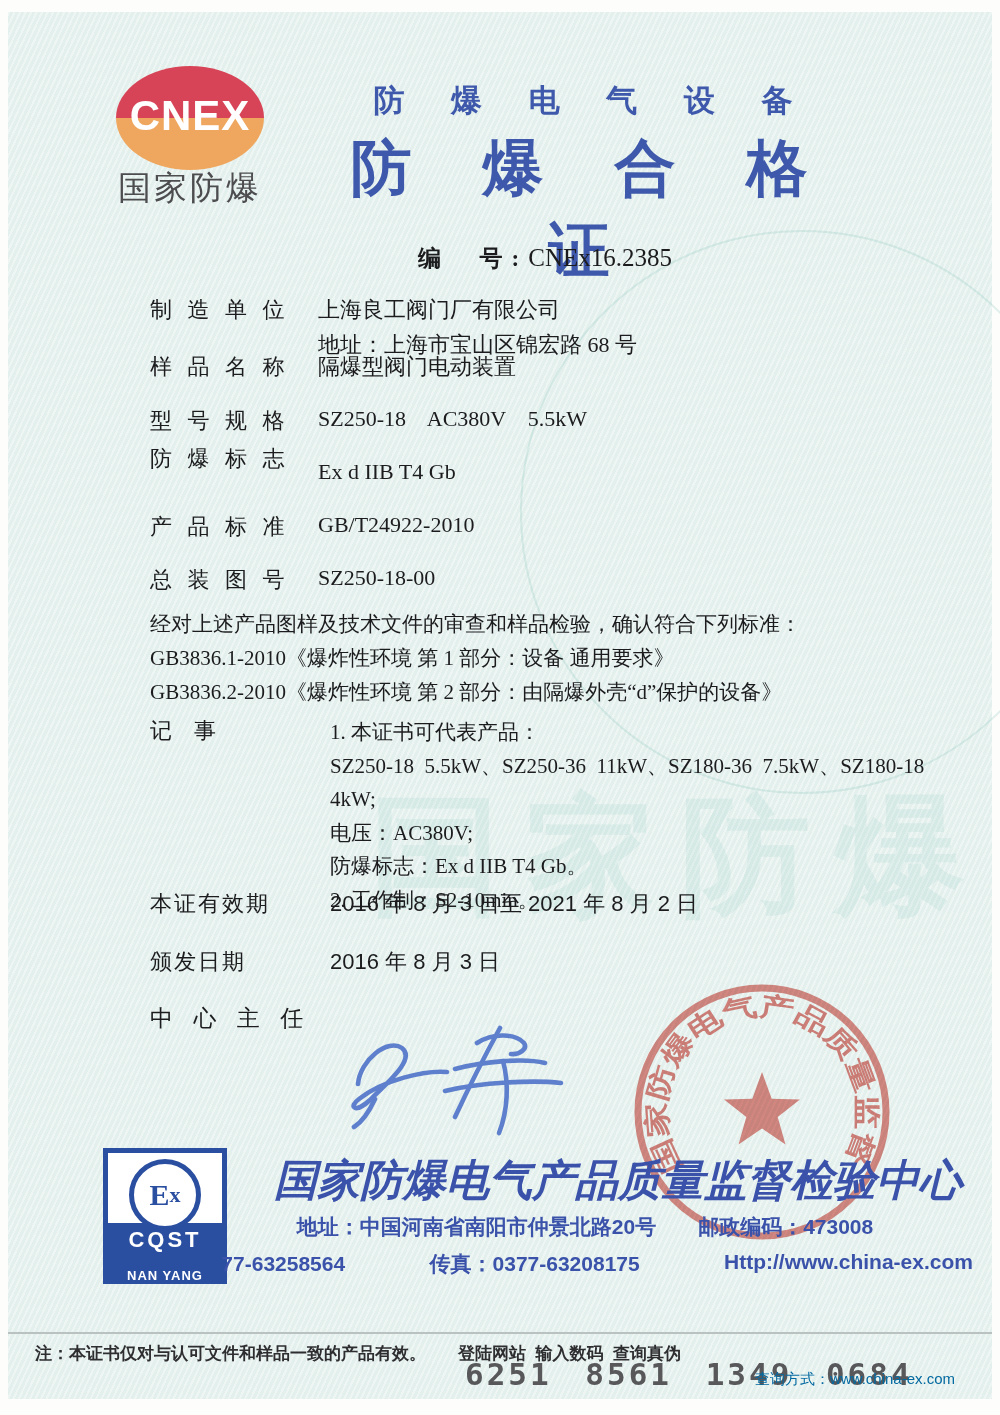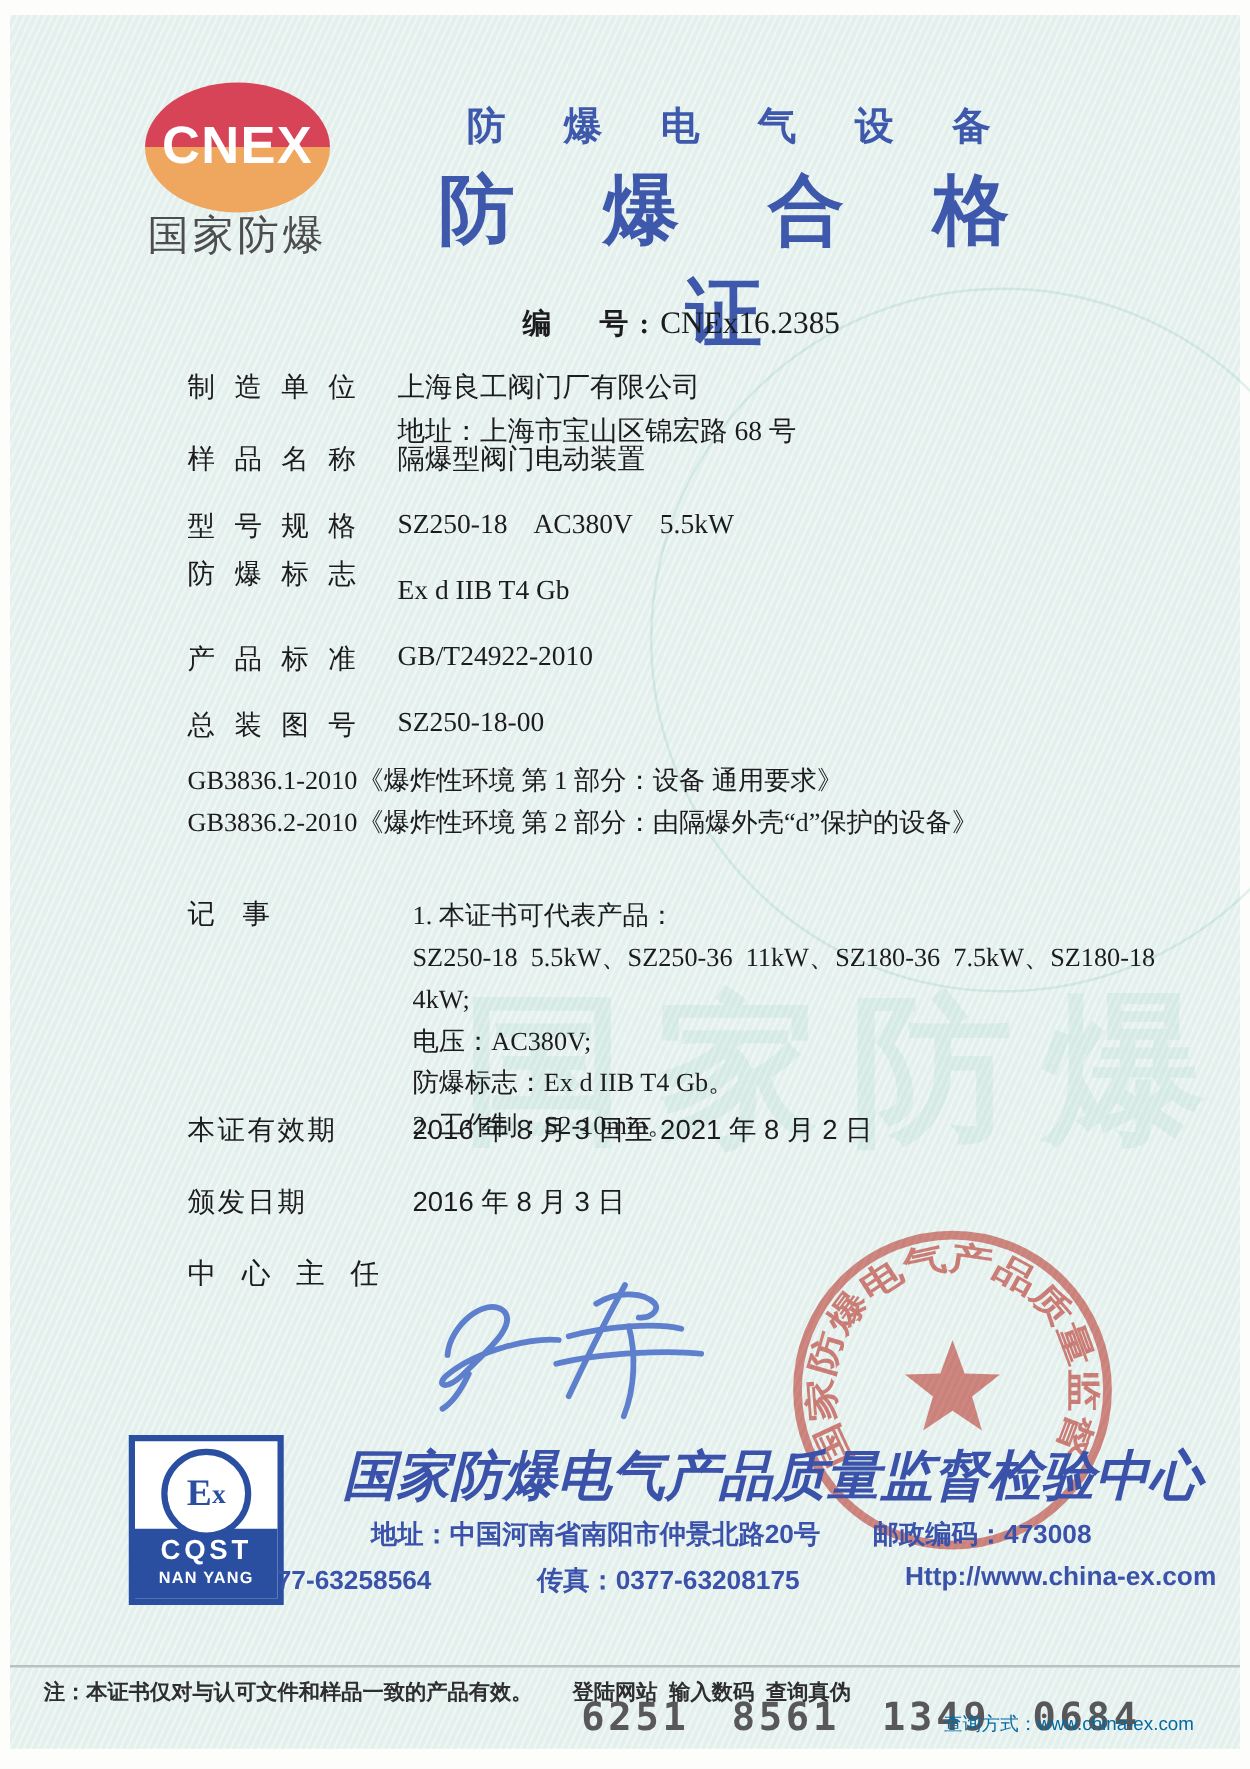--- a/index.html
+++ b/index.html
@@ -58,21 +58,21 @@
   
   .exlogo{left:103px;top:1148px;width:124px;height:136px;border:5px solid #2b4fa0;background:#fff;box-sizing:border-box;}
   .exlogo .circle{position:absolute;left:50%;top:6px;transform:translateX(-50%);width:62px;height:62px;
     border:5px solid #2b4fa0;border-radius:50%;background:#fff;z-index:2;
     display:flex;align-items:center;justify-content:center;}
   .exlogo .circle .big{font-size:30px;font-weight:bold;color:#2b4fa0;font-family:"Liberation Serif",serif;}
   .exlogo .circle .small{font-size:22px;font-weight:bold;color:#2b4fa0;font-family:"Liberation Serif",serif;}
   .exlogo .band{position:absolute;left:0;right:0;bottom:0;height:56px;background:#2b4fa0;color:#fff;
     text-align:center;font-family:"Liberation Sans",sans-serif;z-index:1;}
   .exlogo .band .cqst{font-size:22px;font-weight:bold;letter-spacing:3px;margin-top:4px;}
-  .exlogo .band .city{font-size:13px;font-weight:bold;letter-spacing:1px;margin-top:1px;}
+  .exlogo .band .city{font-size:13px;font-weight:bold;letter-spacing:1px;margin-top:15px;}
 
   .center-name{left:232px;top:1152px;width:700px;text-align:center;font-size:43px;font-weight:bold;
     font-style:italic;color:#3a52aa;margin-left:36px;}
   .center-addr{left:235px;top:1213px;width:700px;display:flex;justify-content:center;gap:42px;
     font-size:21px;font-weight:bold;color:#3a52aa;font-family:"Liberation Sans",sans-serif;text-align:center;}
   .center-phone{left:135px;top:1250px;width:838px;display:flex;justify-content:space-between;
     font-size:21px;font-weight:bold;color:#3a52aa;font-family:"Liberation Sans",sans-serif;}
 
   
   .sep{left:8px;top:1332px;right:8px;height:2px;background:#b9c2c0;}
@@ -118,20 +118,21 @@
 <div class="abs flabel t" style="top:444px">防 爆 标 志</div>
 <div class="abs fvalue t" style="top:459px">Ex d IIB T4 Gb</div>
 
 <div class="abs flabel t" style="top:512px">产 品 标 准</div>
 <div class="abs fvalue t" style="top:512px">GB/T24922-2010</div>
 
 <div class="abs flabel t" style="top:565px">总 装 图 号</div>
 <div class="abs fvalue t" style="top:565px">SZ250-18-00</div>
 
 <div class="abs statement">
+  <div class="t">经对上述产品图样及技术文件的审查和样品检验，确认符合下列标准：</div>
   <div class="t">GB3836.1-2010《爆炸性环境 第 1 部分：设备 通用要求》</div>
   <div class="t">GB3836.2-2010《爆炸性环境 第 2 部分：由隔爆外壳“d”保护的设备》</div>
 </div>
 
 <div class="abs notes-label t">记    事</div>
 <div class="abs notes">
   <div class="t">1. 本证书可代表产品：</div>
   <div class="t">SZ250-18  5.5kW、SZ250-36  11kW、SZ180-36  7.5kW、SZ180-18</div>
   <div class="t">4kW;</div>
   <div class="t">电压：AC380V;</div>

